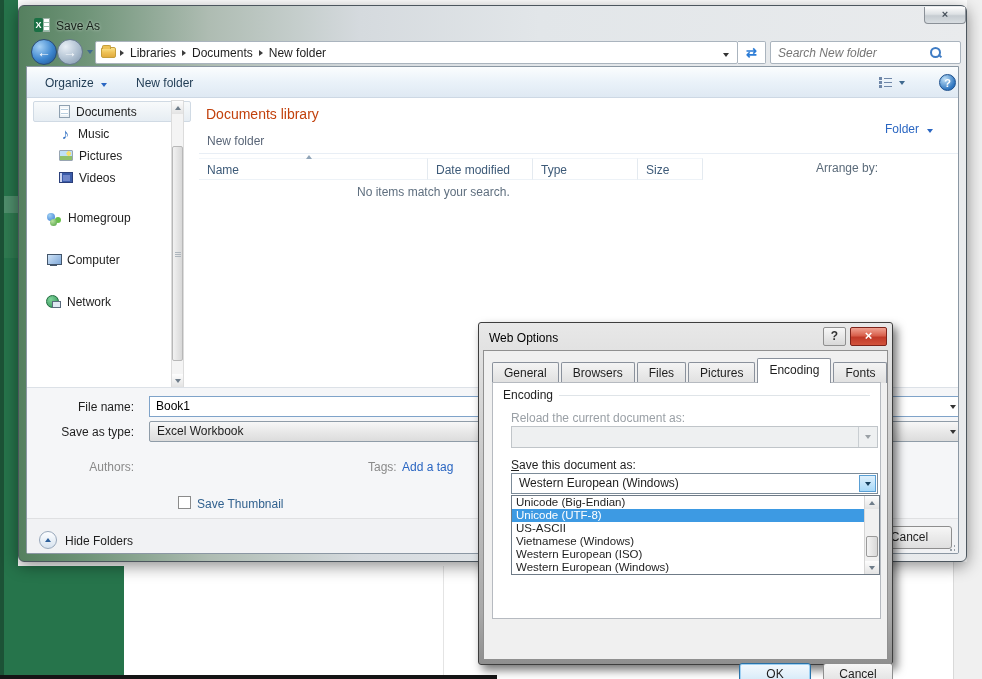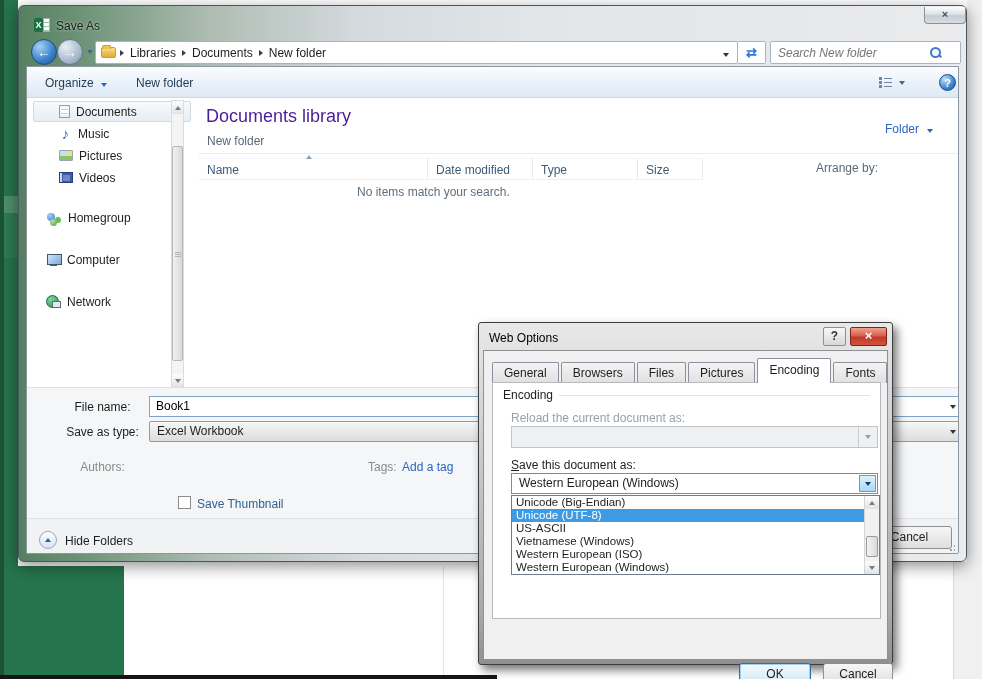--- a/index.html
+++ b/index.html
@@ -79,36 +79,36 @@
   .ic-net::before { content:""; position:absolute; left:0; top:0; width:11px; height:11px; border-radius:50%; background:radial-gradient(circle at 35% 30%,#7fd49a,#2e8f55); border:1px solid #1f6b3e; }
   .ic-net::after { content:""; position:absolute; right:0; bottom:0; width:7px; height:5px; background:#dfe9f2; border:1px solid #5a6b7d; }
 
   
   .sbar { left:144px; top:33px; width:13px; height:288px; background:#f4f4f4; border:1px solid #dcdcdc; }
   .sbar-btn { position:absolute; left:0; width:11px; height:13px; background:linear-gradient(180deg,#fdfdfd,#e3e3e3); display:flex; align-items:center; justify-content:center; }
   .sbar-thumb { position:absolute; left:0; top:45px; width:11px; height:215px; background:linear-gradient(90deg,#f2f2f2,#d8d8d8); border:1px solid #b8b8b8; border-radius:2px; }
   .sbar-grip { position:absolute; left:2px; top:50%; width:6px; height:1px; background:#aeb6bd; box-shadow:0 2px 0 #aeb6bd, 0 -2px 0 #aeb6bd; }
 
   
-  .lib-title { left:179px; top:39px; font-size:18px; color:#4c1d95; }
+  .lib-title { left:179px; top:39px; font-size:14px; color:#c2410c; }
   .lib-sub { left:180px; top:67px; color:#5a6678; }
   .lib-divider { left:172px; top:86px; width:760px; height:1px; background:#e8eef5; }
   .arrange { top:55px; color:#5b6b7a; }
   .arrange-val { color:#2a66c2; }
 
   
   .colhdr { position:absolute; top:91px; height:22px; border-top:1px solid #f2f6fa; border-bottom:1px solid #edf2f7; color:#3d5a78; }
   .colhdr span { display:block; padding:4px 0 0 8px; }
   .colhdr { border-right:1px solid #e4eaf0; }
   .sort-tri { left:279px; top:88px; }
   .empty-msg { left:330px; top:118px; width:350px; color:#5f6f7f; }
 
   
   .lower { position:absolute; left:0; top:320px; width:100%; height:131px; background:#f5f6f8; border-top:1px solid #dce1e7; }
-  .flabel { position:absolute; left:30px; width:91px; text-align:center; }
+  .flabel { position:absolute; left:16px; width:91px; text-align:right; }
   .fn-input { position:absolute; left:122px; top:8px; width:815px; height:21px; background:#fff; border:1px solid #7fa3c9; }
   .fn-input input { border:none; outline:none; width:90%; font-family:"Liberation Sans",sans-serif; font-size:12px; padding:2px 0 0 6px; background:transparent; }
   .combo-gray { position:absolute; left:122px; top:33px; width:815px; height:21px; background:linear-gradient(180deg,#f7f7f7,#e9e9e9 50%,#dcdcdc); border:1px solid #8f9ca8; border-radius:2px; line-height:19px; padding-left:7px; }
   .combo-arrow { position:absolute; right:7px; top:8px; }
   .gray-txt { color:#8a8a8a; }
   .link-blue { color:#2a66c2; }
   .cb { position:absolute; width:13px; height:13px; background:#fff; border:1px solid #8b8b8b; }
 
   
   .botbar { position:absolute; left:0; top:451px; width:100%; height:39px; background:#f1f2f4; border-top:1px solid #dfe0e2; }

